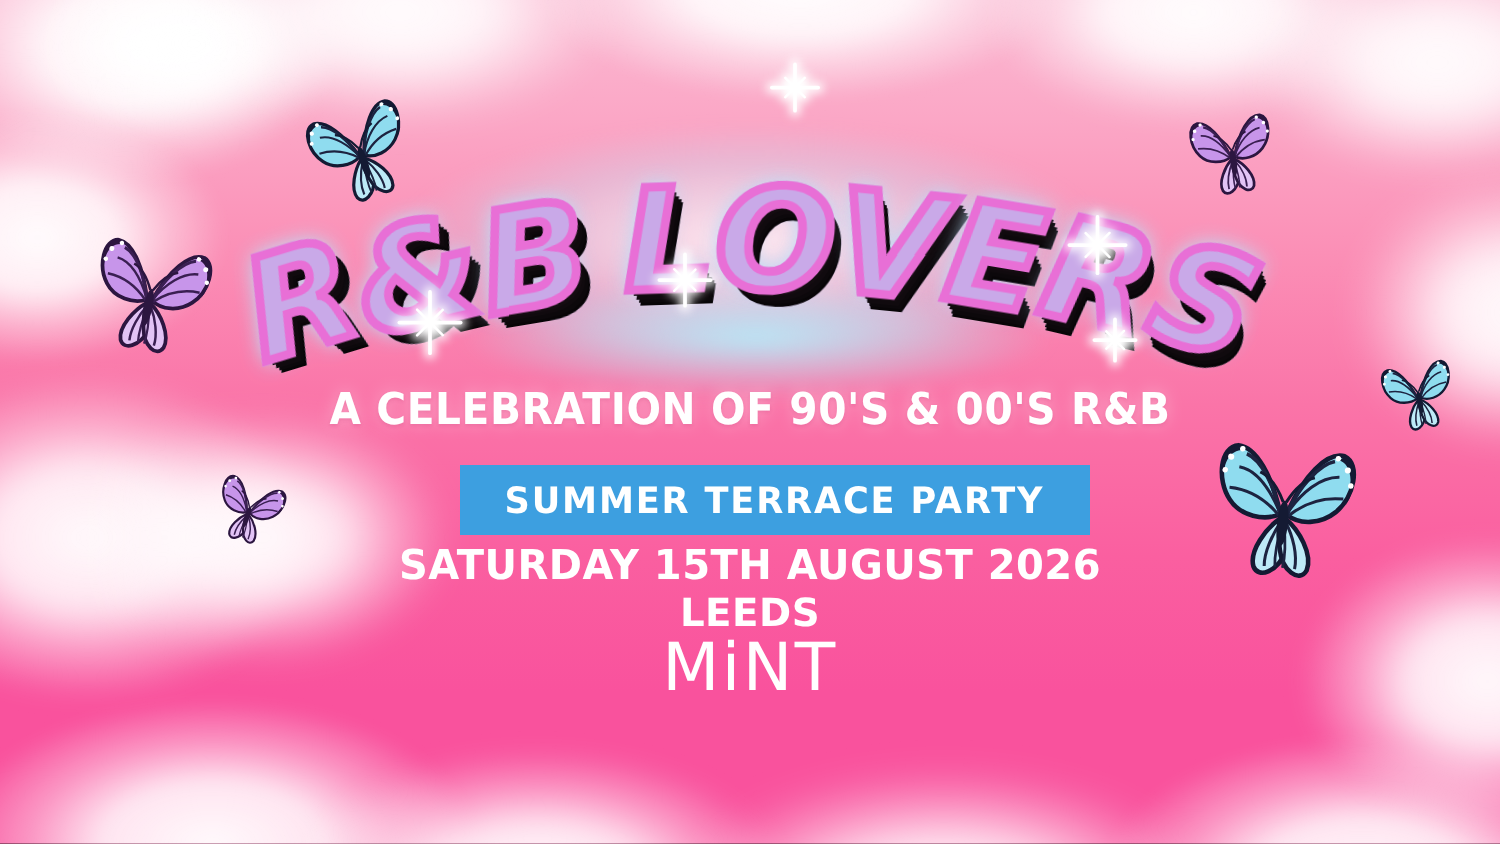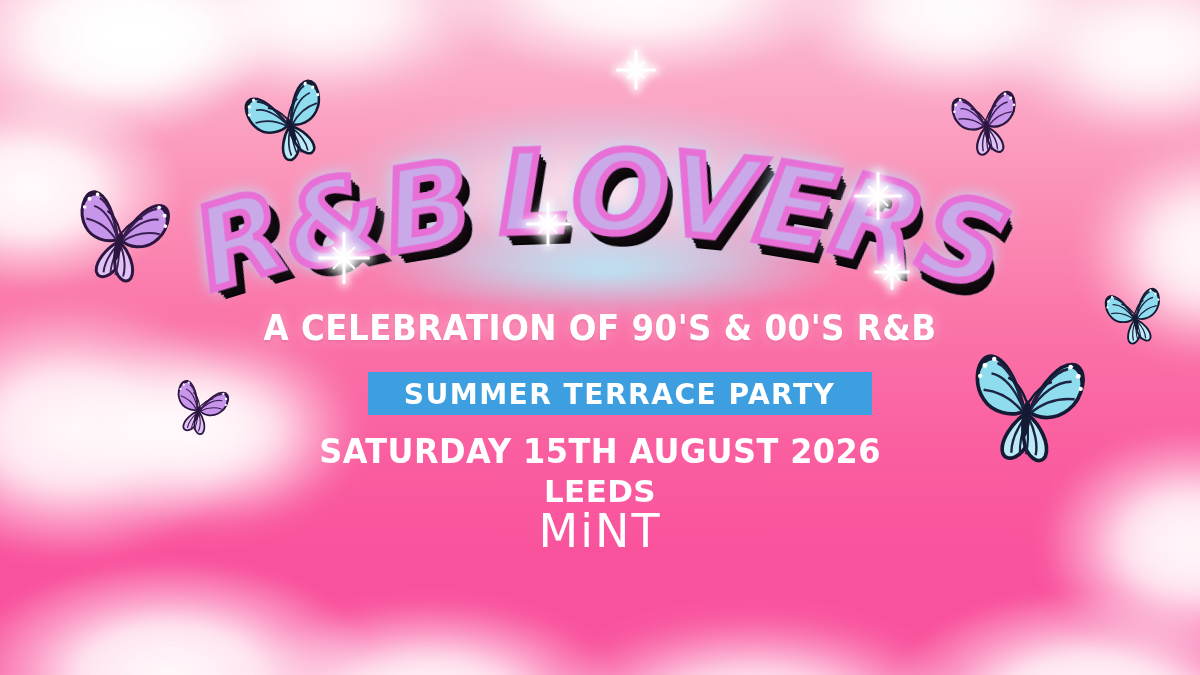--- a/index.html
+++ b/index.html
@@ -123,21 +123,21 @@
     font-size:35px;
     letter-spacing:.5px;
     transform:scaleX(.93);
     text-shadow:0 0 14px rgba(255,255,255,.35), 0 2px 3px rgba(206,60,120,.30);
   }
 
   
   .banner{
     position:absolute;
     left:368px;top:372px;
-    width:504px;height:43px;
+    width:504px;height:56px;
     background:#3d9fe0;
     display:flex;align-items:center;justify-content:center;
   }
   .banner span{
     color:#ffffff;
     font-family:"DejaVu Sans", sans-serif;
     font-weight:700;
     font-size:29px;
     letter-spacing:1.5px;
     transform:scaleX(.97);
@@ -161,21 +161,21 @@
 
   
   .venue{
     position:absolute;left:0;right:0;top:510px;
     text-align:center;
   }
   .venue .mint{
     color:#fff;
     font-family:"DejaVu Sans", sans-serif;
     font-weight:400;
-    font-size:46px;
+    font-size:53px;
     letter-spacing:2px;
     line-height:.95;
     display:block;
   }
   .venue .warehouse{
     color:#fff;
     font-family:"DejaVu Sans", sans-serif;
     font-weight:400;
     font-size:20px;
     letter-spacing:7px;

